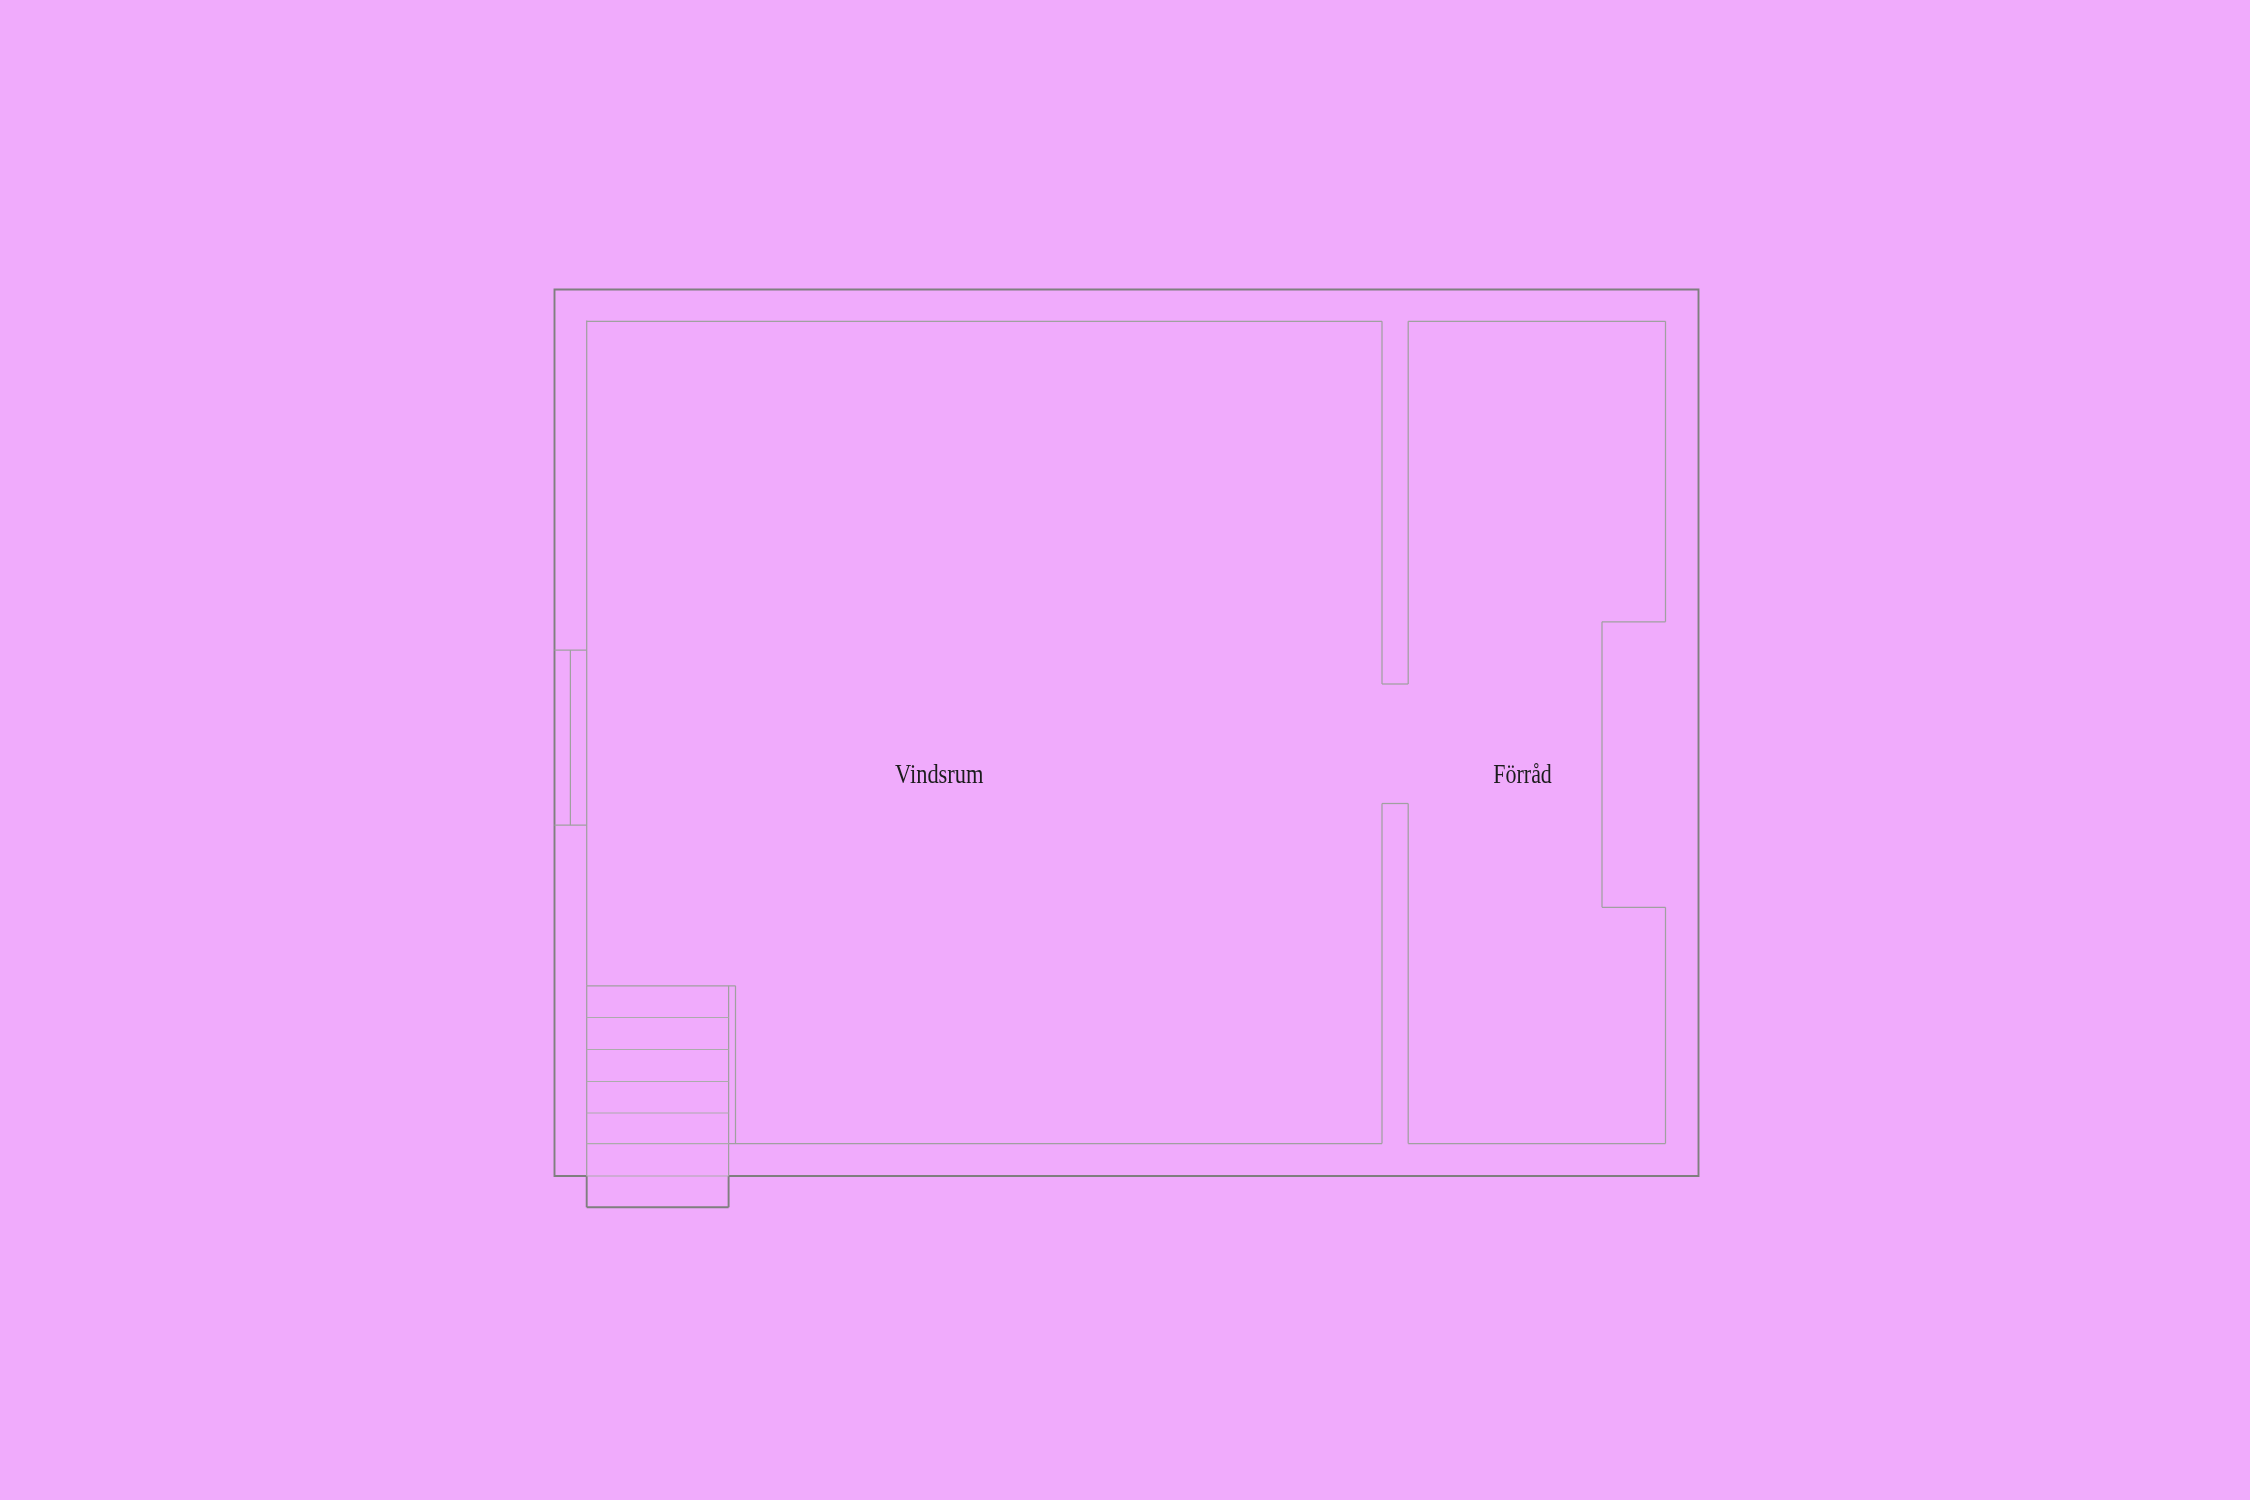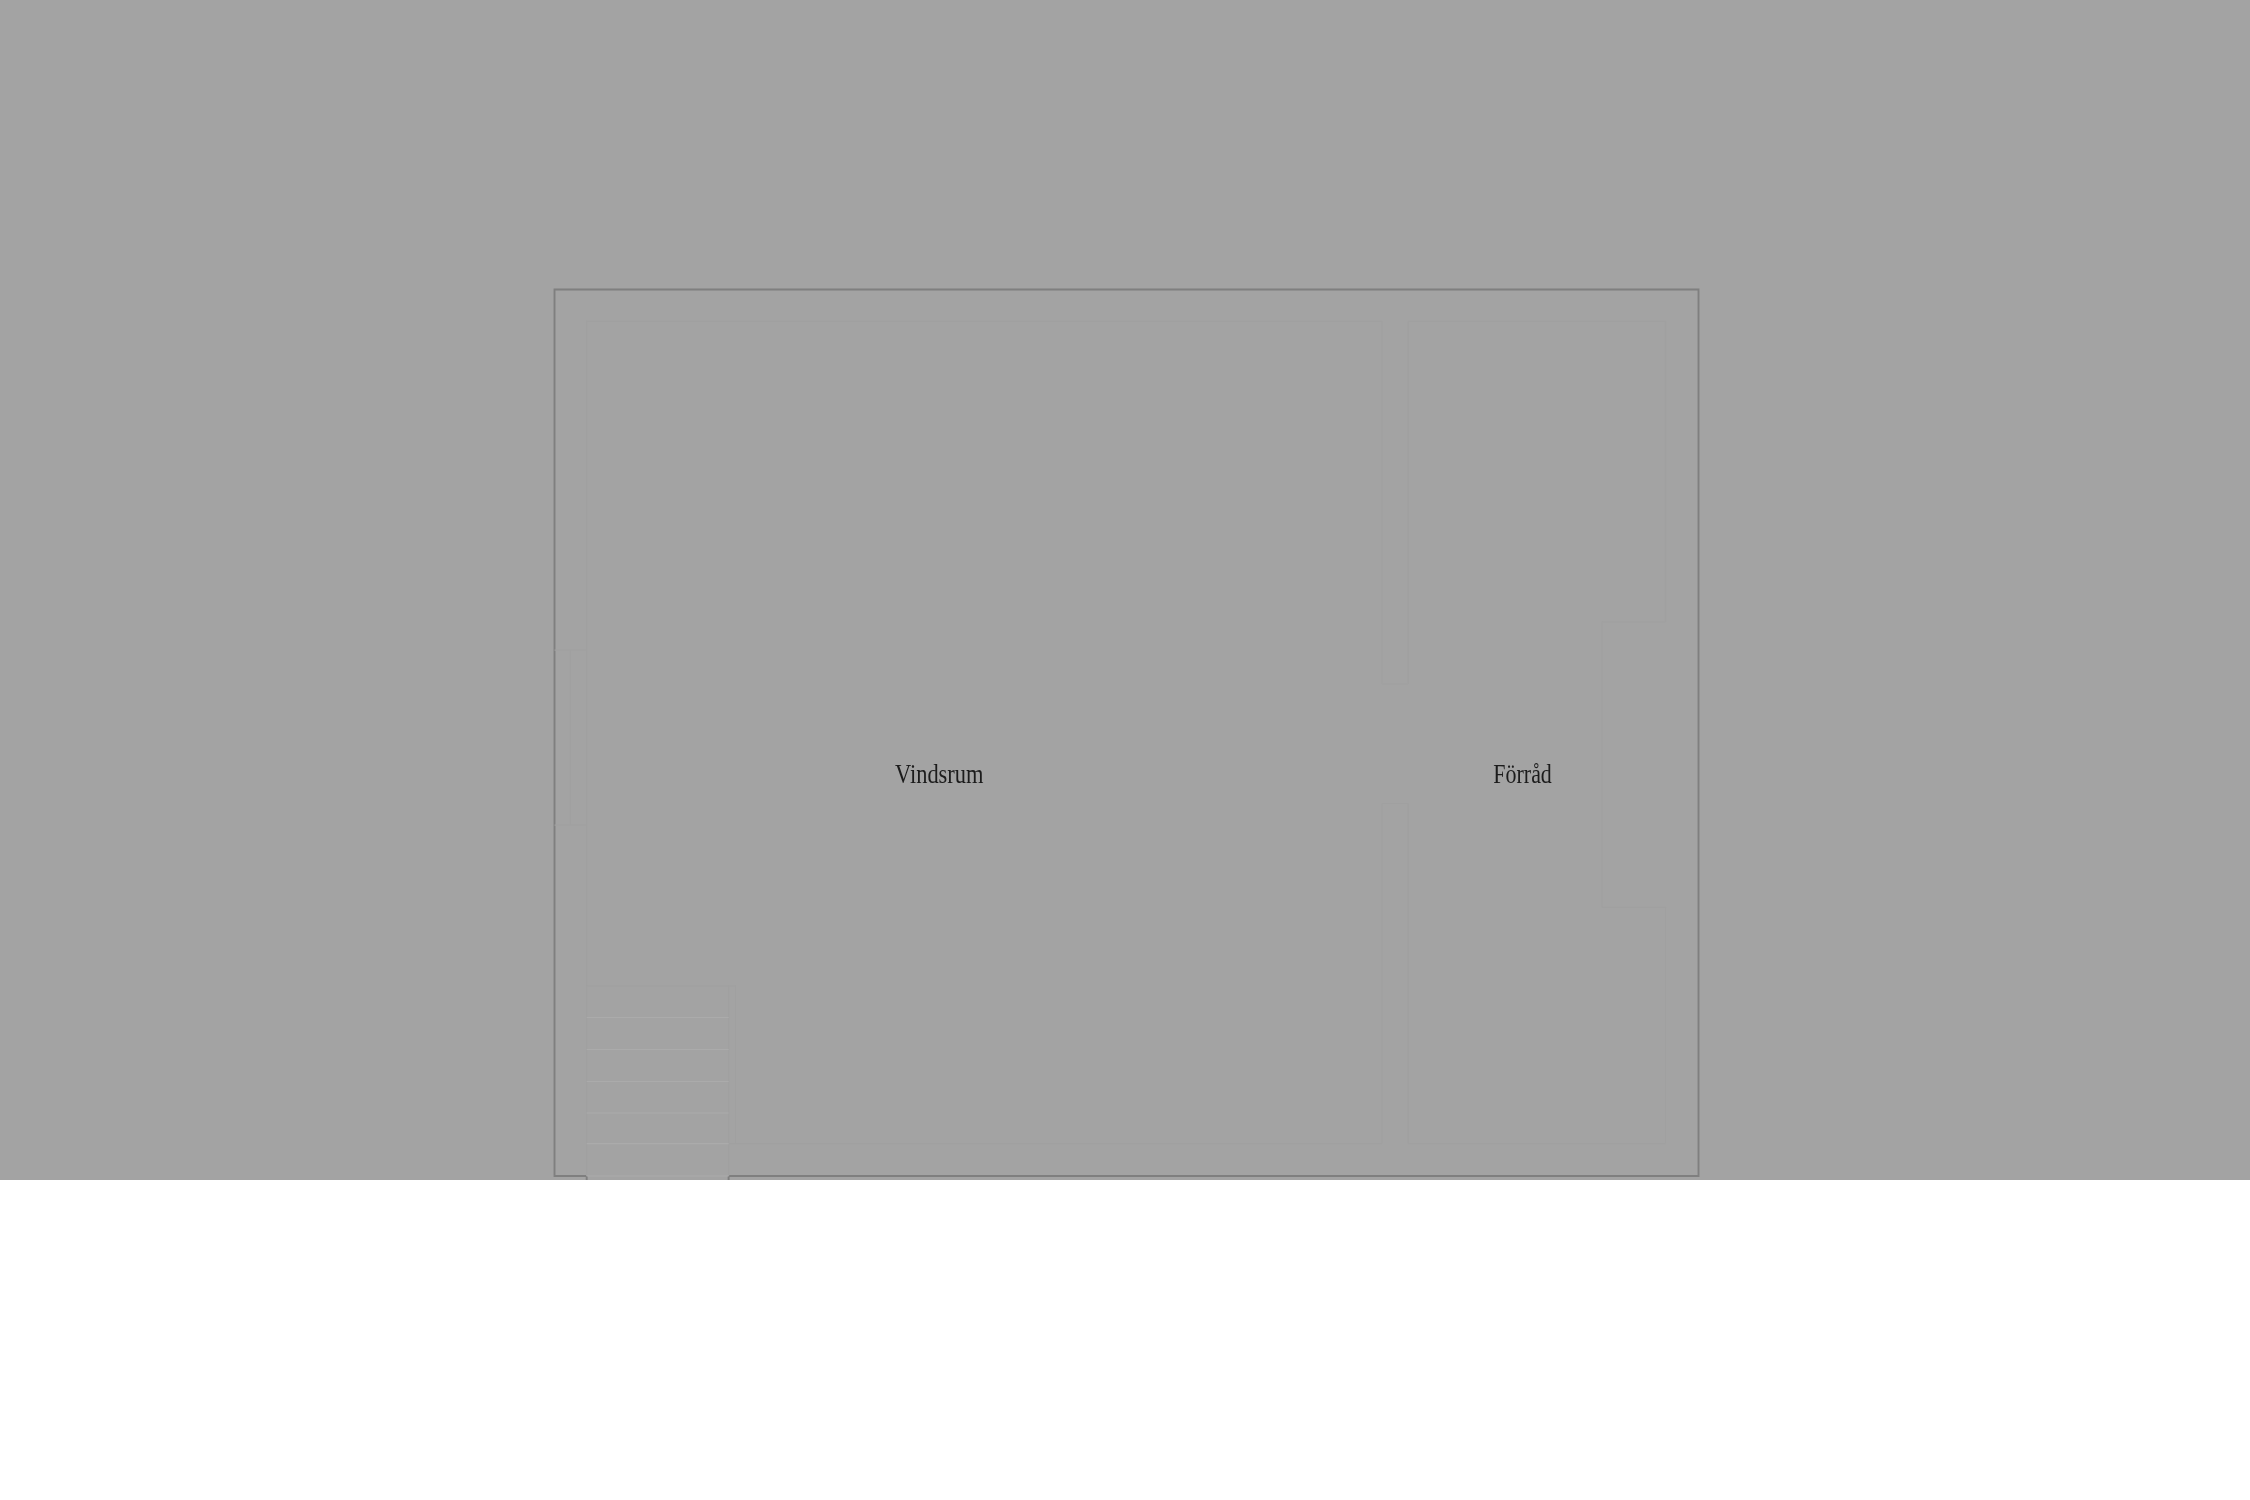--- a/index.html
+++ b/index.html
@@ -1,16 +1,16 @@
 <!DOCTYPE html>
 <html><head>
 <meta charset="utf-8">
 <style>
   html,body{margin:0;padding:0;background:#ffffff;}
-  .page{width:2250px;height:1180px;position:relative;background:#a3a3a3;overflow:hidden;}
+  .page{width:2250px;height:1500px;position:relative;background:#f0abfc;overflow:hidden;}
   svg{display:block;}
   text{font-family:"Liberation Serif", serif;fill:#1c1c1c;filter:blur(0px);}
 </style>
 </head>
 <body>
 
 <div class="page">
 <svg width="2250" height="1500" viewBox="0 0 2250 1500" fill="none">
 
   <path d="M586.7 1176 H554.5 V289.5 H1698.5 V1176 H728.6" stroke="#7f7f7f" stroke-width="1.9"></path>

